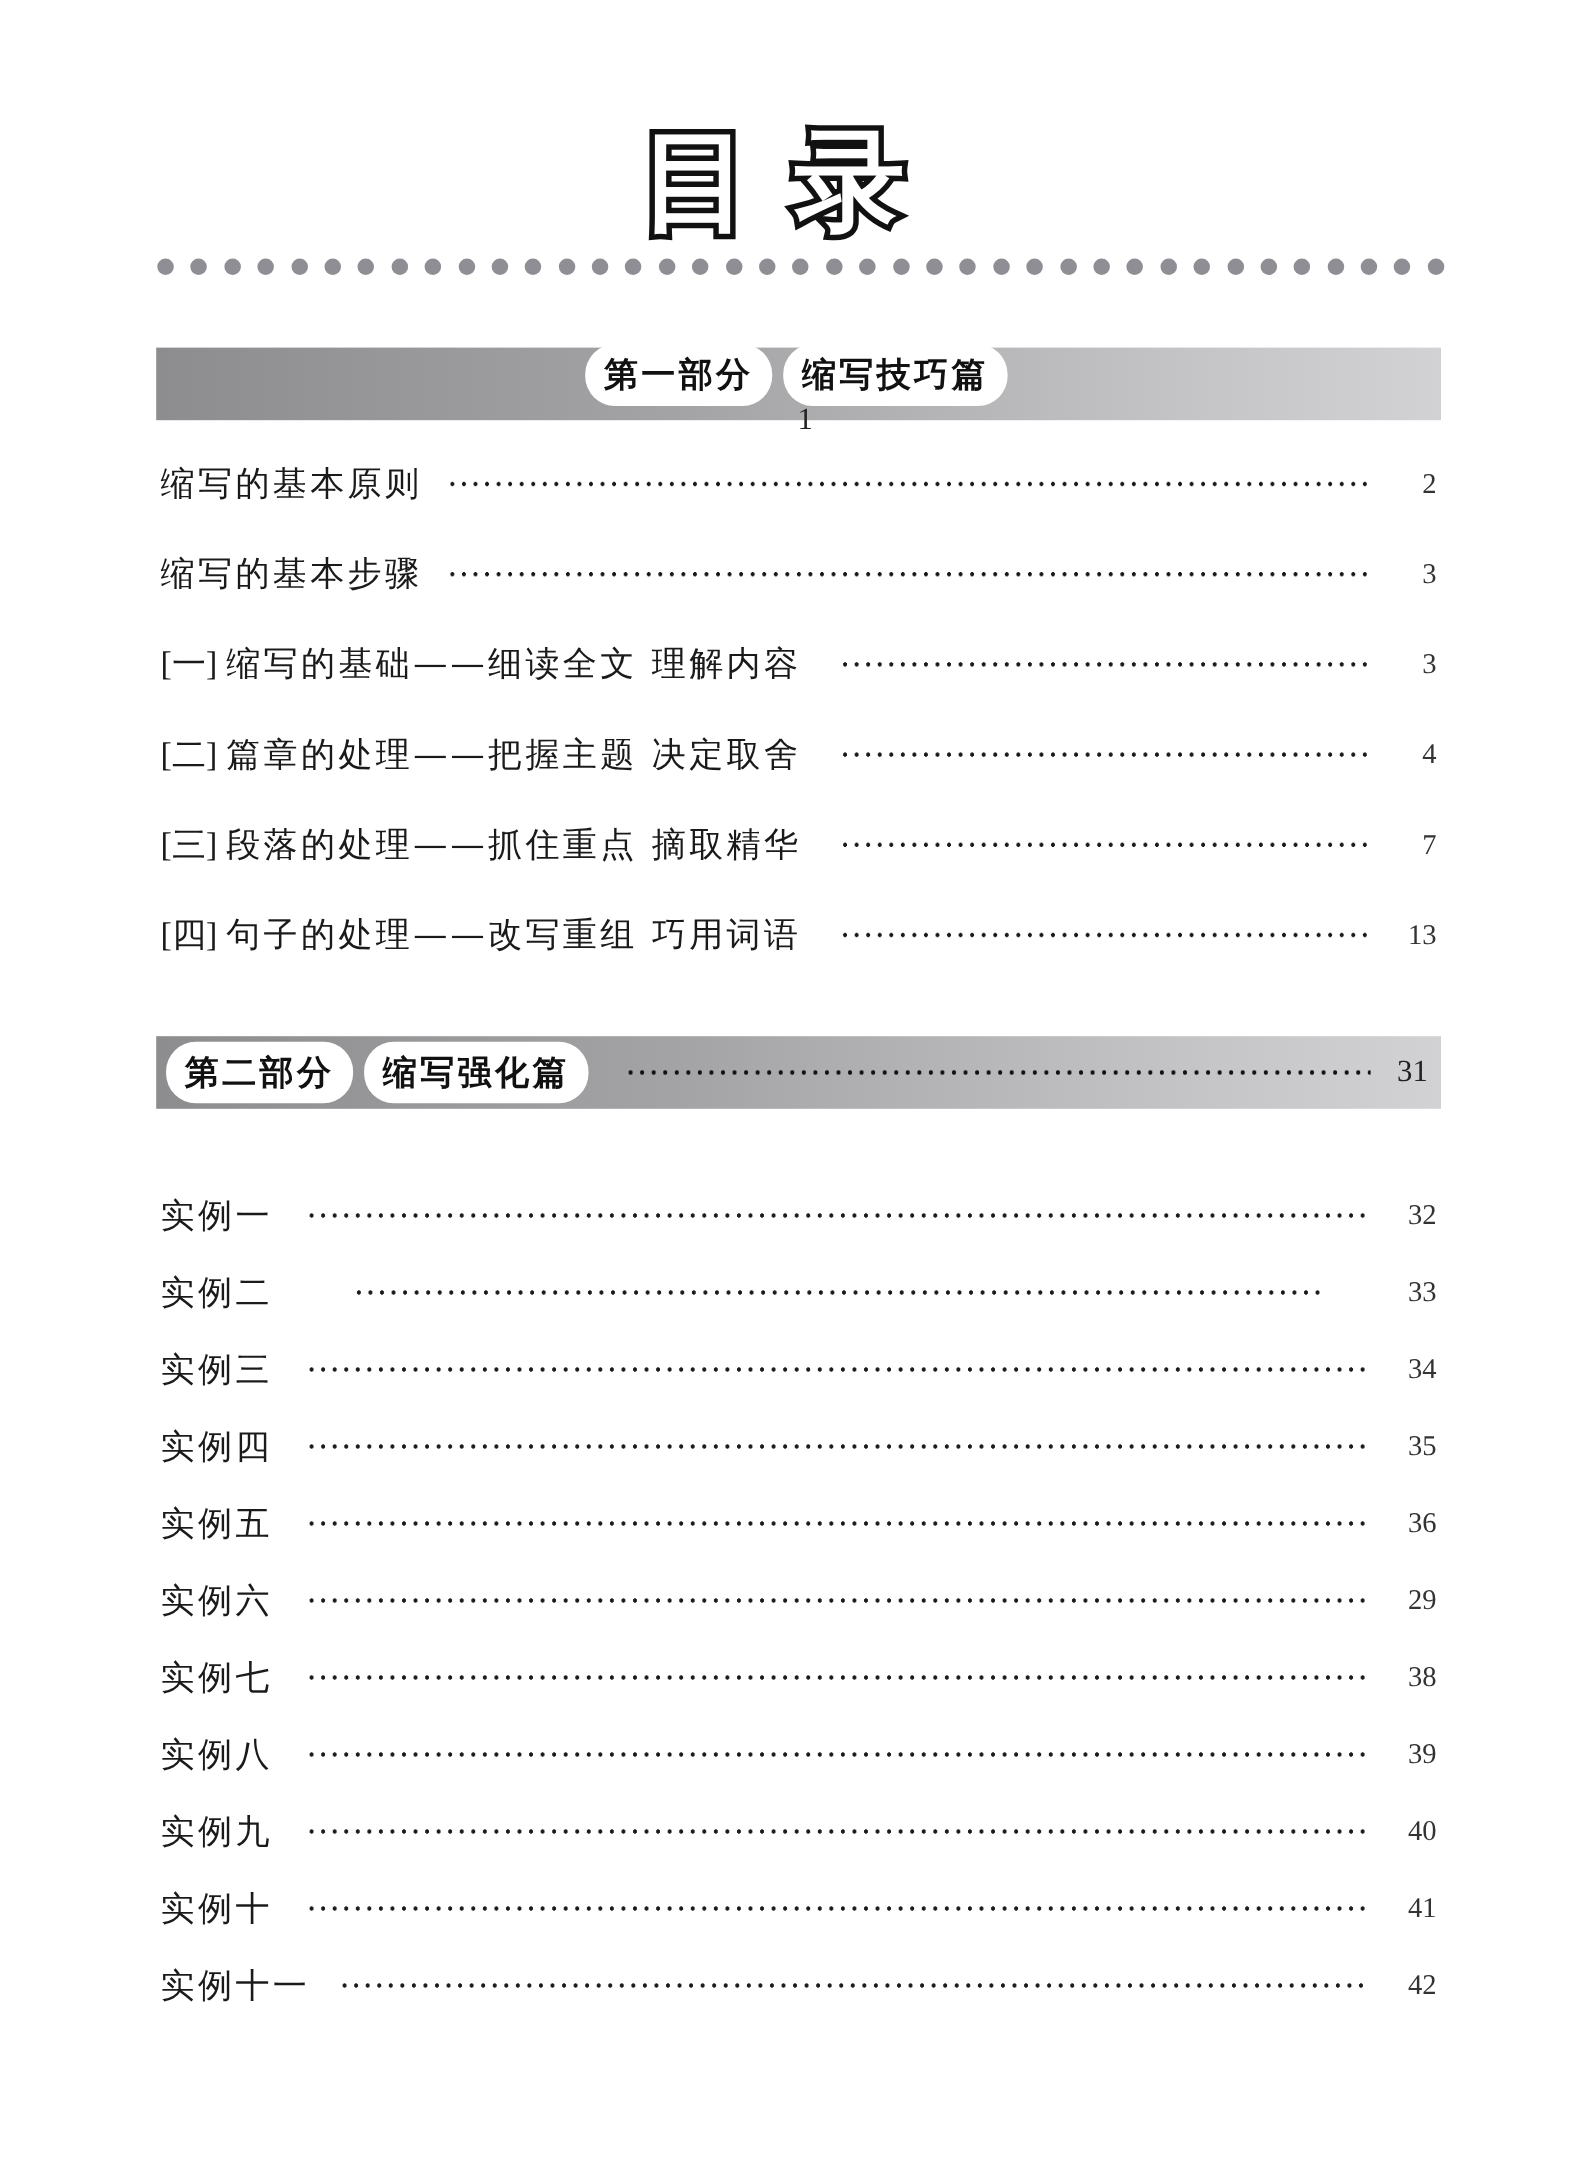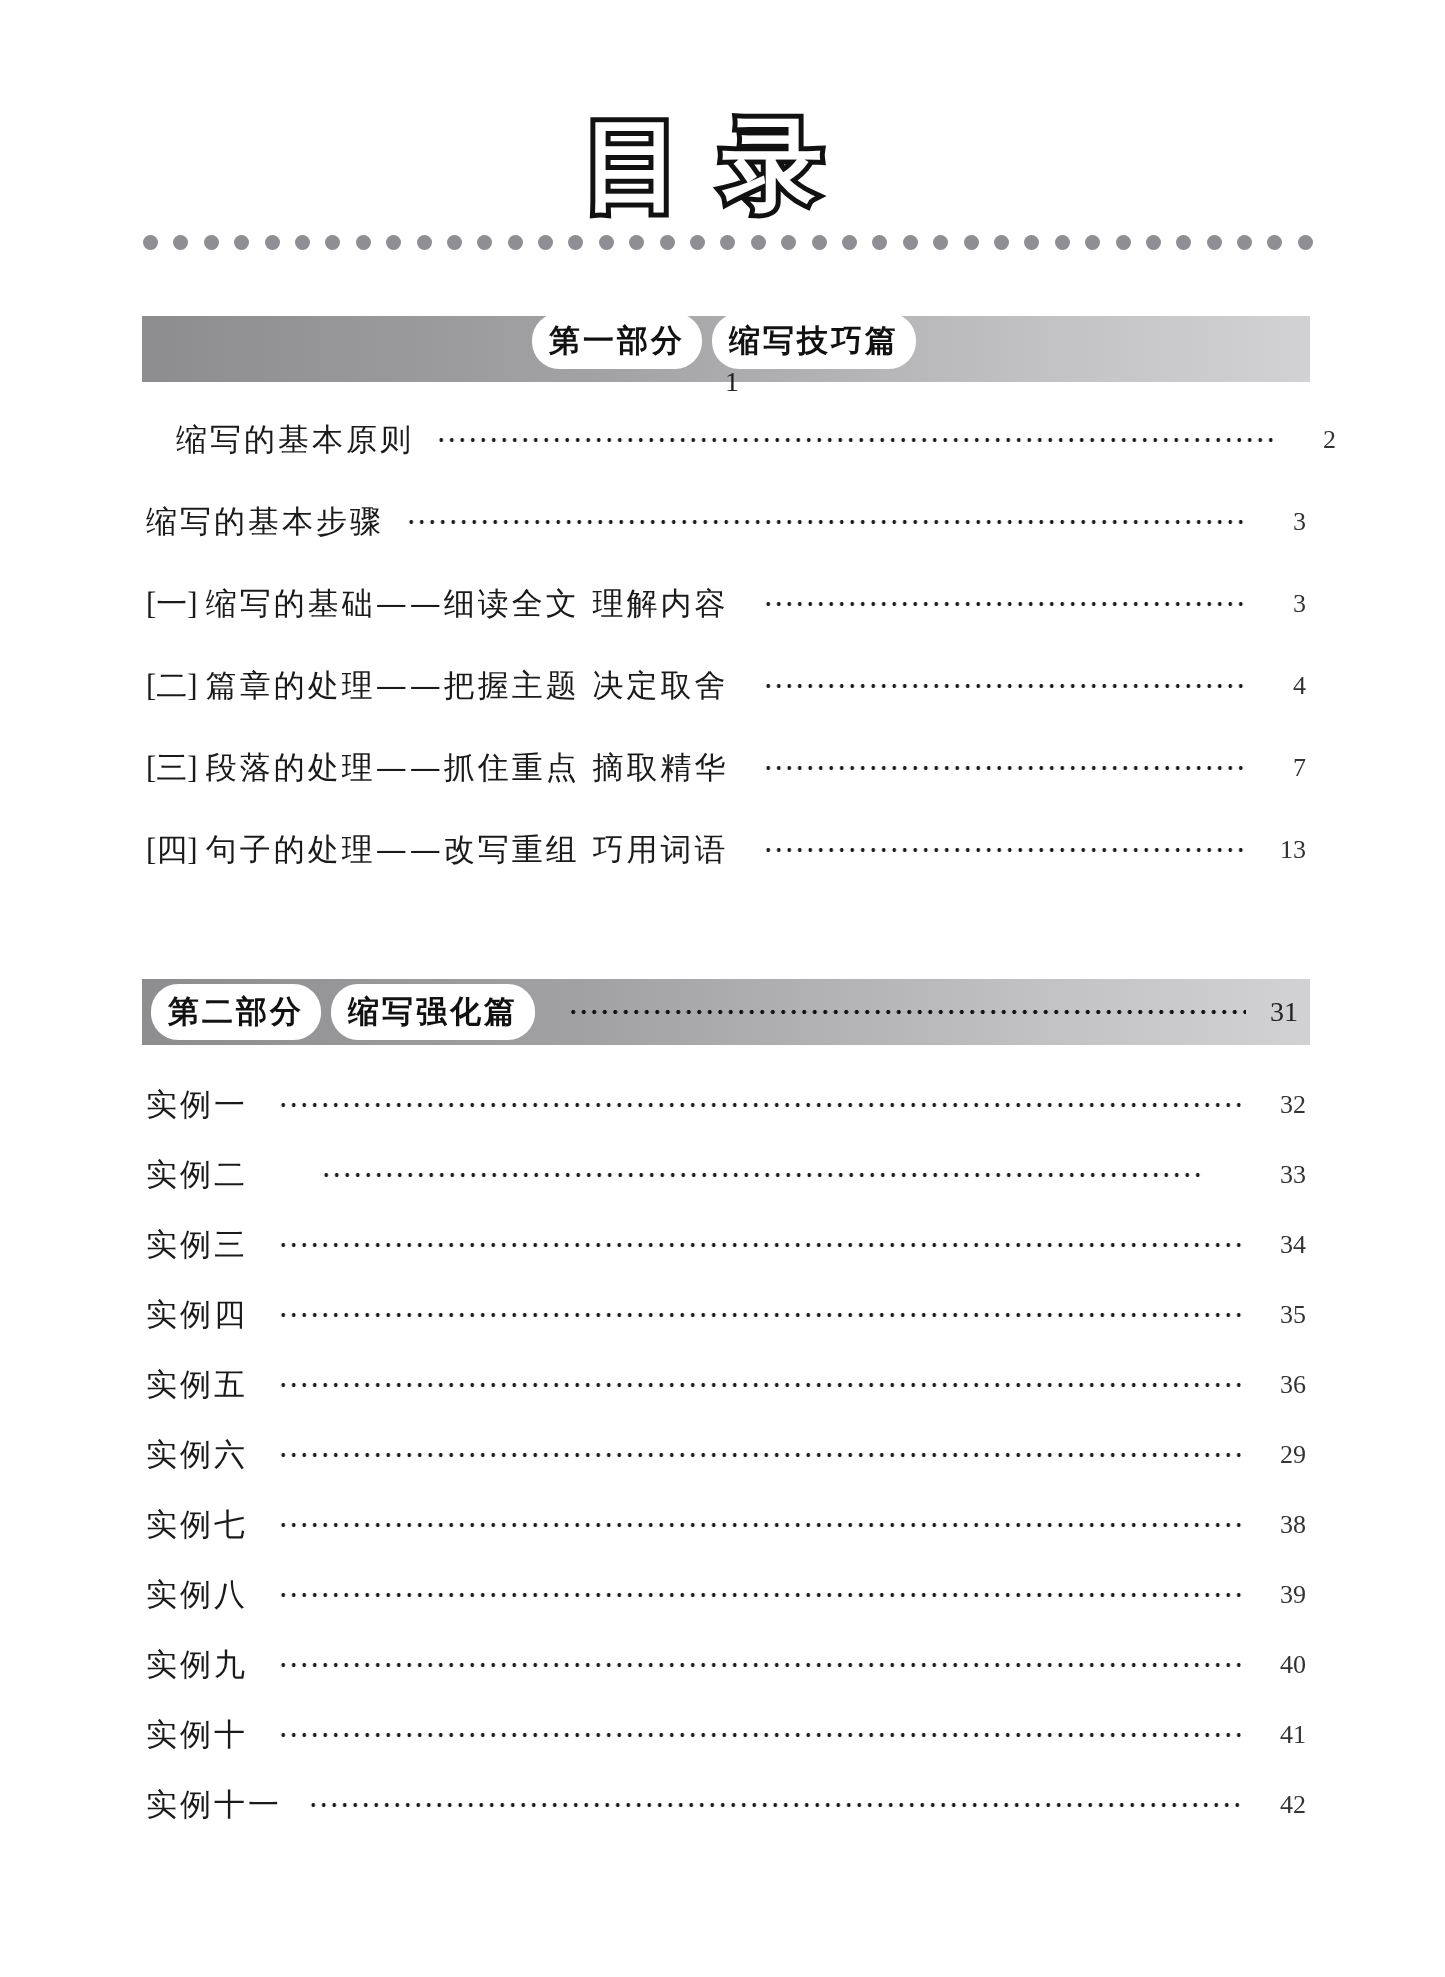--- a/index.html
+++ b/index.html
@@ -89,21 +89,21 @@
 
 <div class="section-bar" style="top:316px;flex-direction:column;">
   <div class="bar-badge">
     <span class="bar-text">第一部分</span>
     <span class="bar-text">缩写技巧篇</span>
   </div>
   <div class="bar-leader"></div>
   <span class="bar-page">1</span>
 </div>
 
-<div class="toc-row" style="top:415px;margin-left:30px;">
+<div class="toc-row" style="top:415px;">
   <span class="toc-label">缩写的基本原则</span>
   <div class="toc-leader"></div>
   <span class="toc-page">2</span>
 </div>
 <div class="toc-row" style="top:497px;">
   <span class="toc-label">缩写的基本步骤</span>
   <div class="toc-leader"></div>
   <span class="toc-page">3</span>
 </div>
 <div class="toc-row" style="top:579px;">
@@ -120,21 +120,21 @@
   <span class="toc-label"><span class="bracket">[三]</span><span>段落的处理——抓住重点  摘取精华</span></span>
   <div class="toc-leader" style="margin-left:34px;"></div>
   <span class="toc-page">7</span>
 </div>
 <div class="toc-row" style="top:825px;">
   <span class="toc-label"><span class="bracket">[四]</span><span>句子的处理——改写重组  巧用词语</span></span>
   <div class="toc-leader" style="margin-left:34px;"></div>
   <span class="toc-page">13</span>
 </div>
 
-<div class="section-bar" style="top:979px;">
+<div class="section-bar" style="top:942px;">
   <div class="bar-badge">
     <span class="bar-text">第二部分</span>
     <span class="bar-text">缩写强化篇</span>
   </div>
   <div class="bar-leader"></div>
   <span class="bar-page">31</span>
 </div>
 
 <div id="part2-list">
     <div class="toc-row" style="top: 1080px;">

